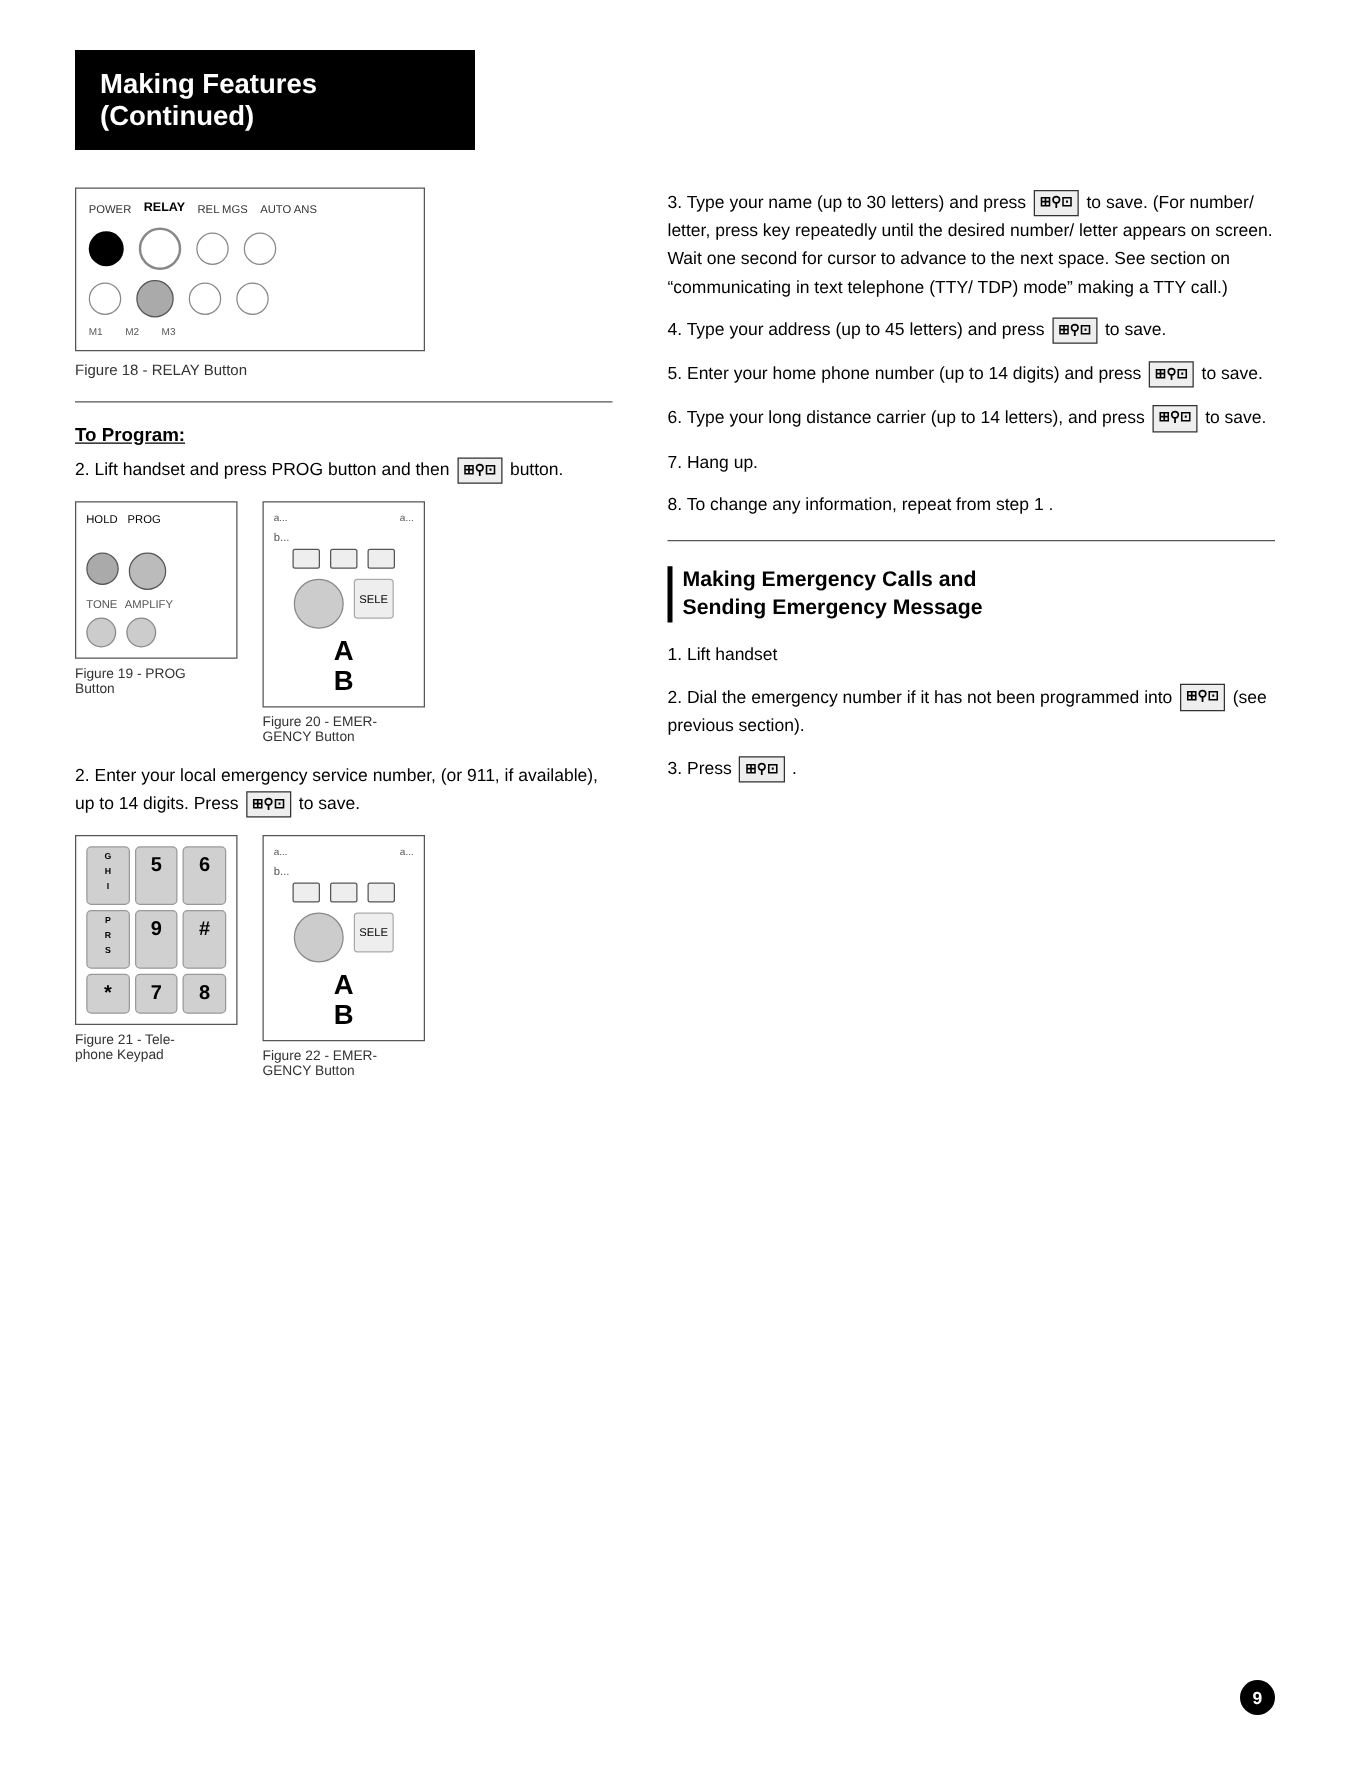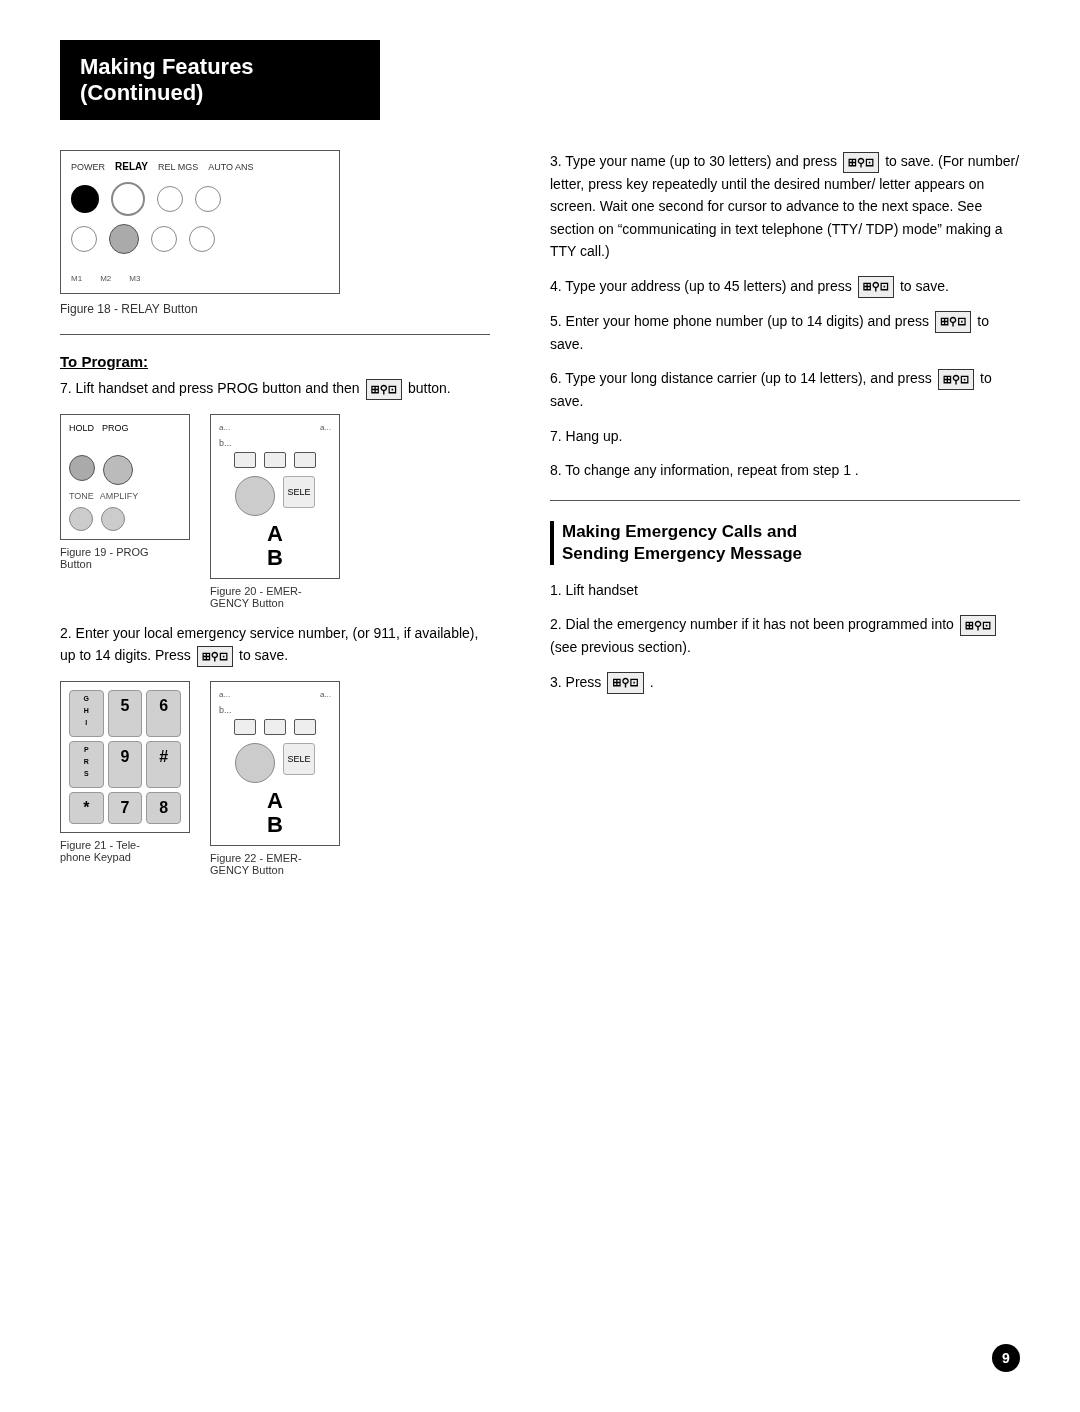--- a/index.html
+++ b/index.html
@@ -19,21 +19,21 @@
       padding: 14px 20px;
       font-size: 22px;
       font-weight: bold;
       display: inline-block;
       margin-bottom: 30px;
       min-width: 320px;
     }
 
     .two-col {
       display: flex;
-      gap: 60px;
+      gap: 44px;
     }
 
     .col-left {
       flex: 0 0 430px;
       max-width: 430px;
     }
 
     .col-right {
       flex: 1;
     }
@@ -105,21 +105,21 @@
       gap: 12px;
       align-items: center;
       margin-bottom: 6px;
     }
 
     .relay-bottom-labels {
       display: flex;
       gap: 18px;
       font-size: 8px;
       color: #555;
-      margin-top: 20px;
+      margin-top: 7px;
     }
 
     .figure-caption {
       font-size: 12px;
       color: #333;
       margin-bottom: 16px;
     }
 
     
     .section-heading {
@@ -367,21 +367,21 @@
       </div>
     </div>
     <div class="figure-caption">Figure 18 - RELAY Button</div>
 
     <hr class="divider">
 
 
     <div class="to-program">To Program:</div>
 
     <div class="step-text">
-      <span>7.  Lift  handset and press PROG  button and then</span>
+      <span>2.  Lift  handset and press PROG  button and then</span>
       <span class="inline-icon">⊞⚲⊡</span>
       <span>button.</span>
     </div>
 
     <div class="figure-row">
 
       <div>
         <div class="prog-figure">
           <div class="prog-labels-row">
             <span>HOLD</span>

